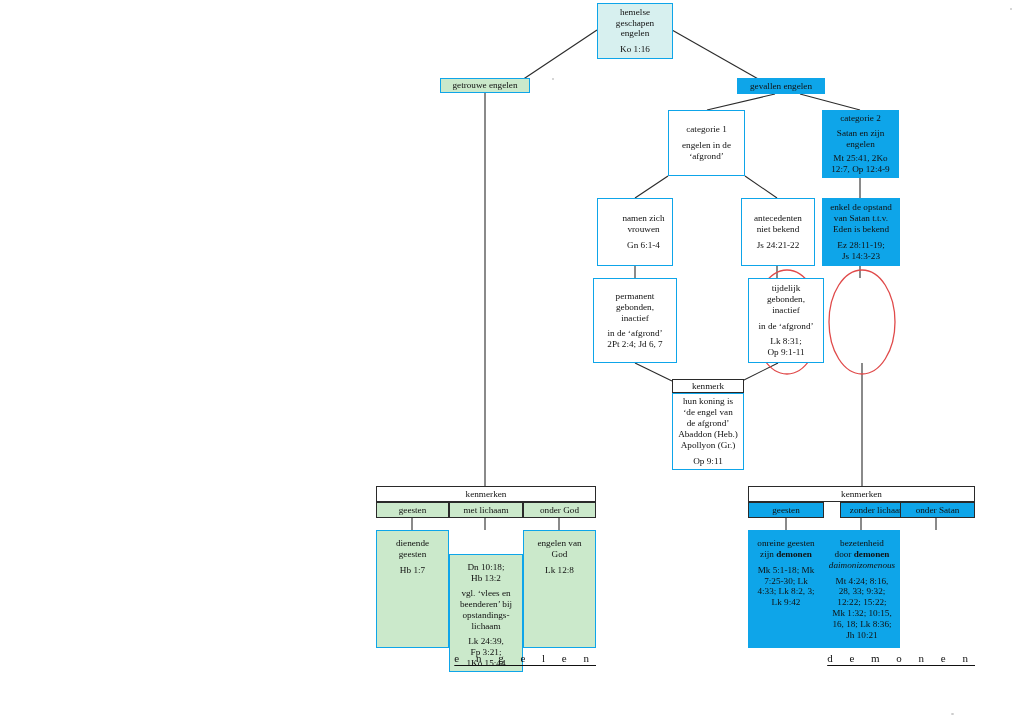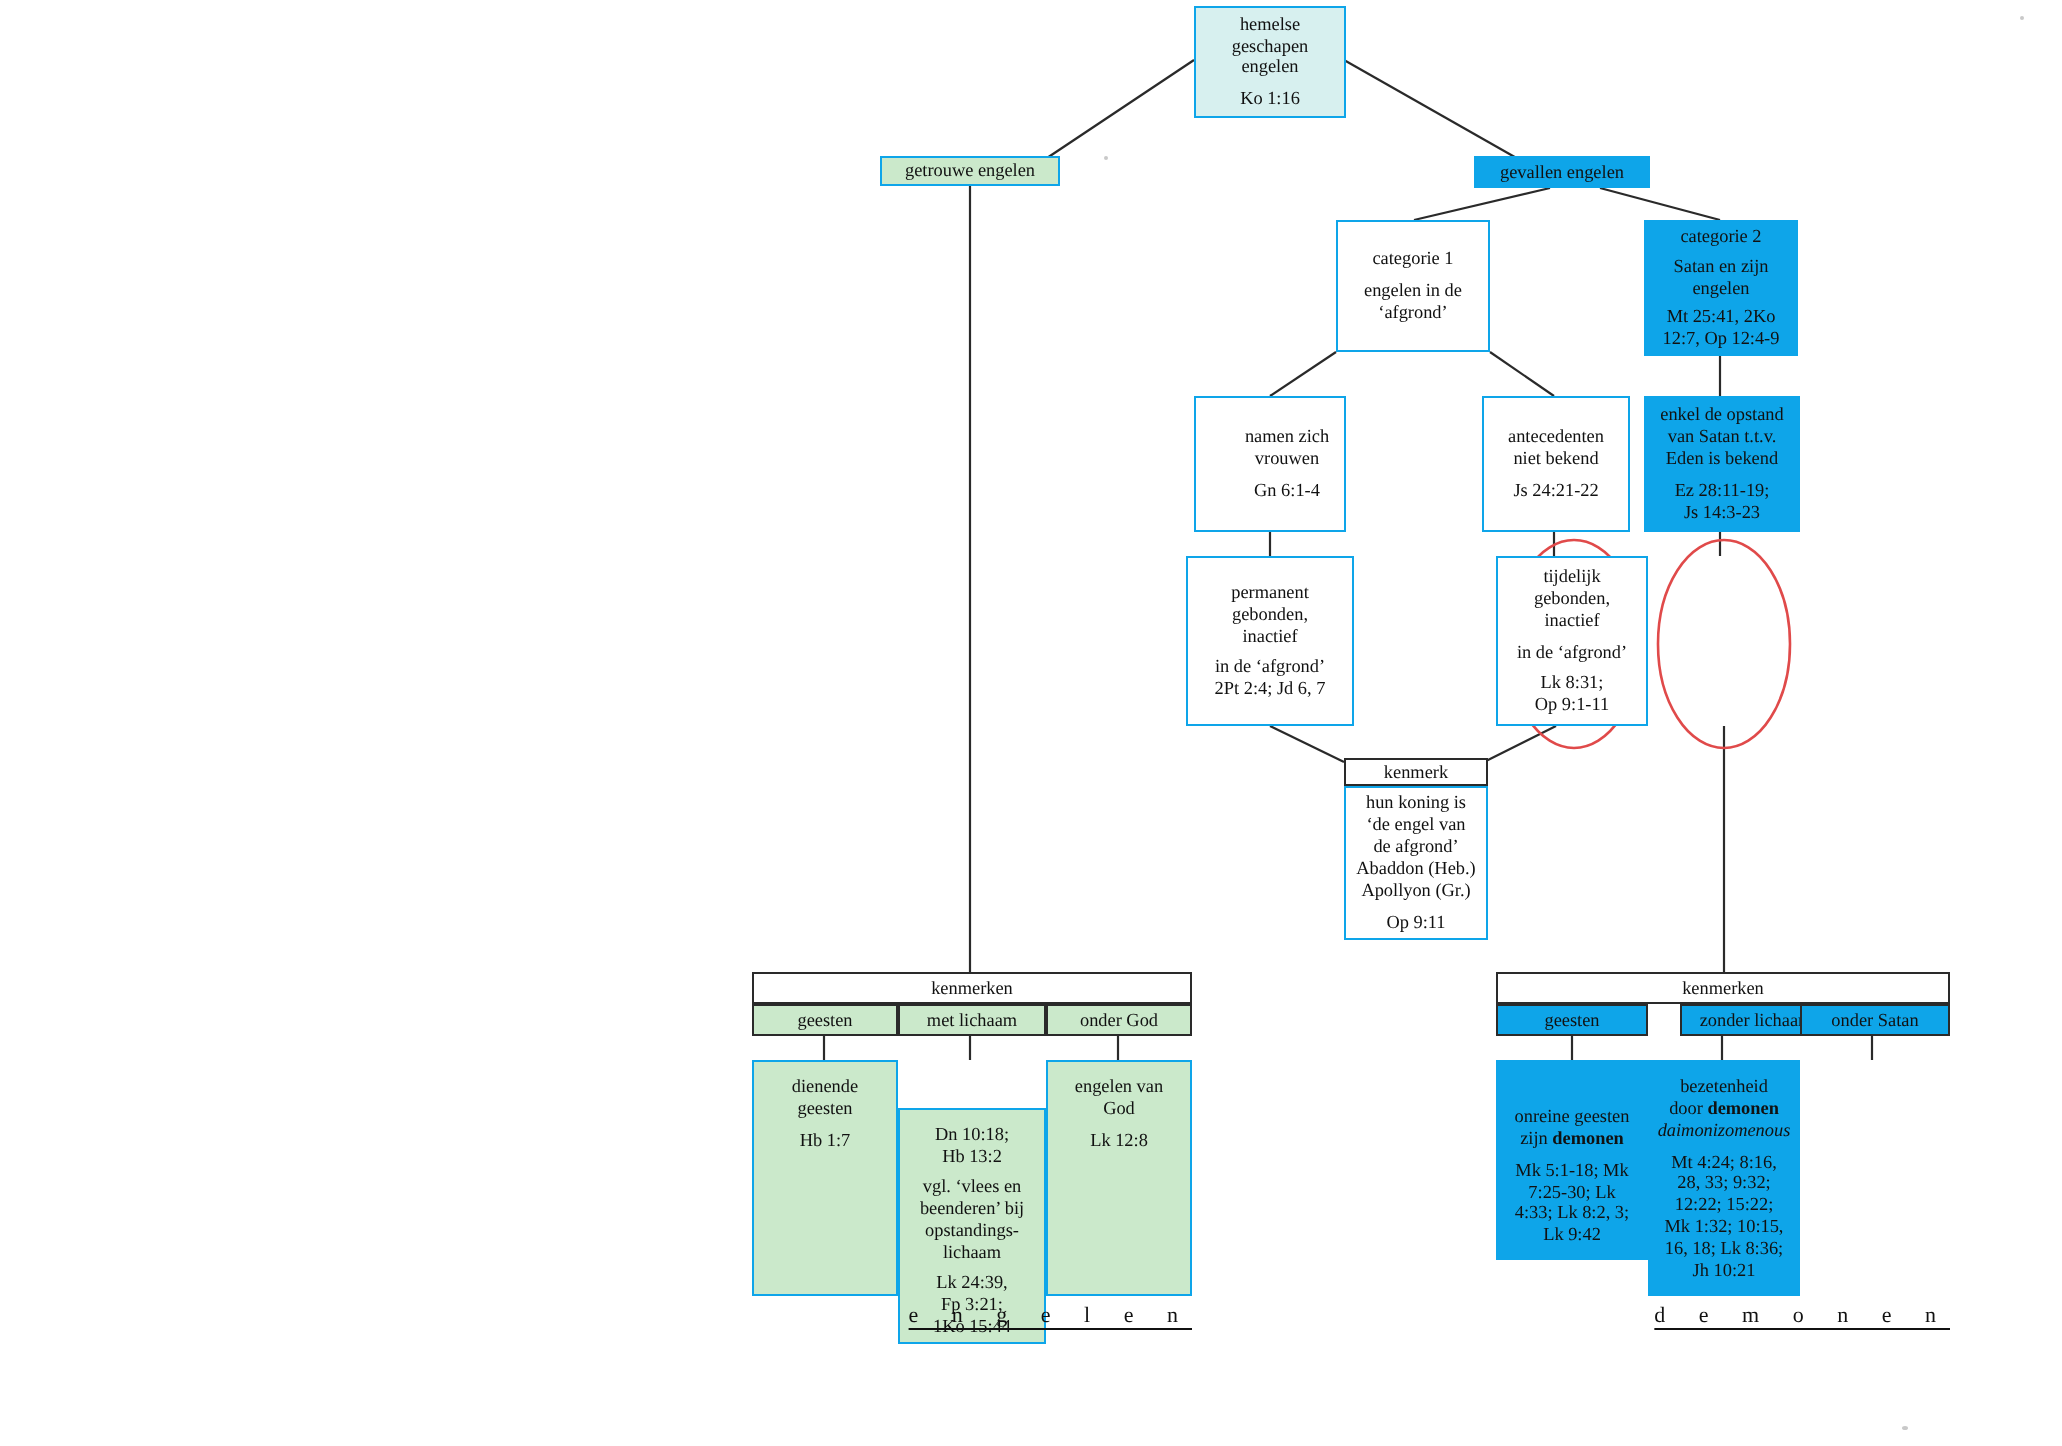--- a/index.html
+++ b/index.html
@@ -223,21 +223,21 @@
   <div class="hdrcell cream" style="left:748px;top:502px;width:76px;height:16px;">
     <span>geesten</span>
   </div>
   <div class="hdrcell cream" style="left:824px;top:502px;width:76px;height:16px;margin-left:16px;">
     <span>zonder lichaam</span>
   </div>
   <div class="hdrcell cream" style="left:900px;top:502px;width:75px;height:16px;">
     <span>onder Satan</span>
   </div>
 
-  <div class="box cream f9" style="left:748px;top:530px;width:76px;height:100px;justify-content:flex-start;padding-top:22px;align-items:center;">
+  <div class="box cream f9" style="left:748px;top:530px;width:76px;height:118px;justify-content:flex-start;padding-top:7px;align-items:center;">
     <span class="ln">onreine geesten</span>
     <span class="ln">zijn <b>demonen</b></span>
     <span class="sp"></span>
     <span class="ln">Mk 5:1-18; Mk</span>
     <span class="ln">7:25-30; Lk</span>
     <span class="ln">4:33; Lk 8:2, 3;</span>
     <span class="ln">Lk 9:42</span>
   </div>
 
   <div class="box cream f9" style="left:824px;top:530px;width:76px;height:118px;justify-content:flex-start;padding-top:7px;">

